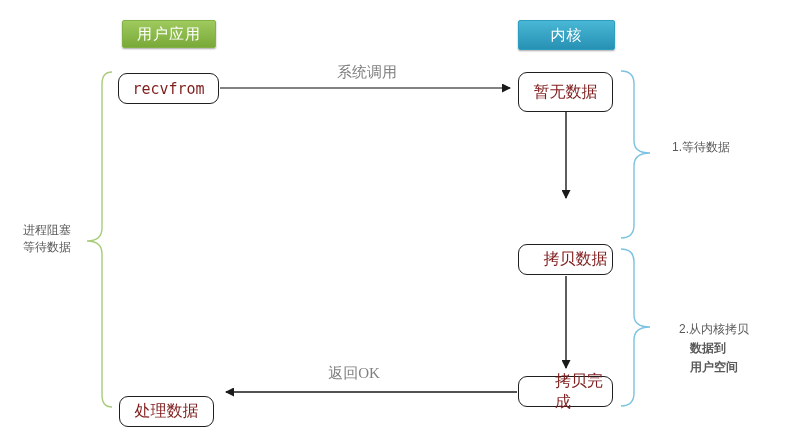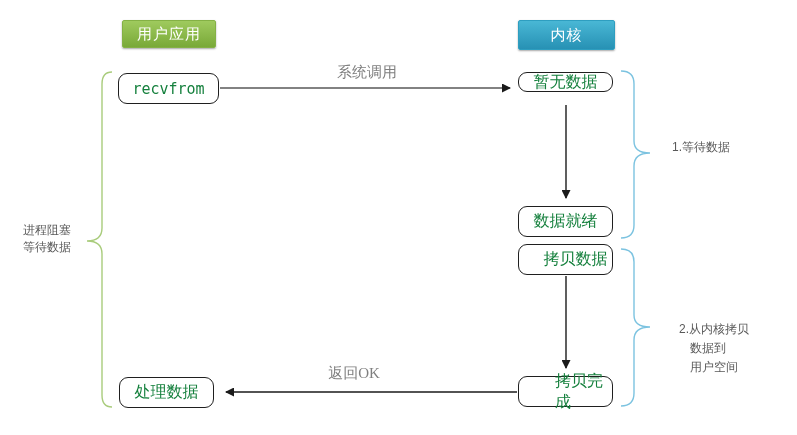--- a/index.html
+++ b/index.html
@@ -35,49 +35,49 @@
   }
 
   
   .node {
     position: absolute;
     display: flex; align-items: center; justify-content: center;
     background: #ffffff;
     border: 1.5px solid #1f1f1f;
     border-radius: 9px;
     font-size: 16px;
-    color: #15803d;
+    color: #7f1d1d;
     box-sizing: border-box;
   }
   .node-recvfrom  { left: 118px; top: 73px;  width: 101px; height: 31px;
                     font-family: "DejaVu Sans Mono", "Liberation Mono", monospace; font-size: 15px; }
-  .node-nodata    { left: 518px; top: 72px;  width: 95px; height: 20px; }
+  .node-nodata    { left: 518px; top: 72px;  width: 95px; height: 40px; }
   .node-ready     { left: 518px; top: 206px; width: 95px; height: 31px; }
   .node-copy      { left: 518px; top: 244px; width: 95px; height: 31px; padding-left: 20px; }
   .node-done      { left: 518px; top: 376px; width: 95px; height: 31px; padding-left: 36px; }
-  .node-process   { left: 119px; top: 377px; width: 95px; height: 31px; }
+  .node-process   { left: 119px; top: 396px; width: 95px; height: 31px; }
 
   
   .edge-label {
     position: absolute;
     width: 120px;
     text-align: center;
     font-size: 15px;
     color: #7f7f7f;
     font-family: Liberation Serif, serif;
   }
   .lbl-syscall { left: 307px; top: 63px; }
   .lbl-return  { left: 294px; top: 364px; }
 
   
   .side-label { position: absolute; font-size: 12px; color: #595959; }
   .lbl-left   { left: 8px; top: 222px; width: 78px; text-align: center; line-height: 17px; }
   .lbl-right1 { left: 672px; top: 139px; }
   .lbl-right2 { left: 679px; top: 320px; line-height: 19px; }
-  .lbl-right2 .indent { padding-left: 11px; }
+  .lbl-right2 .indent { padding-left: 11px; font-weight: bold; }
 </style>
 </head>
 <body>
 
 <div class="canvas">
 
   <svg class="layer" viewBox="0 0 797 435">
     <defs>
       <marker id="ah" markerWidth="9" markerHeight="9" refX="8" refY="4.5" orient="auto" markerUnits="userSpaceOnUse">
         <path d="M0,0 L9,4.5 L0,9 Z" fill="#1a1a1a"></path>
@@ -97,21 +97,20 @@
     <line x1="566" y1="276" x2="566" y2="368" stroke="#1a1a1a" stroke-width="1.4" marker-end="url(#ah)"></line>
 
     <line x1="517" y1="392" x2="226" y2="392" stroke="#1a1a1a" stroke-width="1.4" marker-end="url(#ah)"></line>
   </svg>
 
   <div class="hdr hdr-blue">内核</div>
   <div class="hdr hdr-green">用户应用</div>
 
   <div class="node node-recvfrom">recvfrom</div>
   <div class="node node-nodata">暂无数据</div>
-  <div class="node node-ready">数据就绪</div>
   <div class="node node-copy">拷贝数据</div>
   <div class="node node-done">拷贝完成</div>
   <div class="node node-process">处理数据</div>
 
   <div class="edge-label lbl-syscall">系统调用</div>
   <div class="edge-label lbl-return">返回OK</div>
 
   <div class="side-label lbl-left">
     <div>进程阻塞</div>
     <div>等待数据</div>

